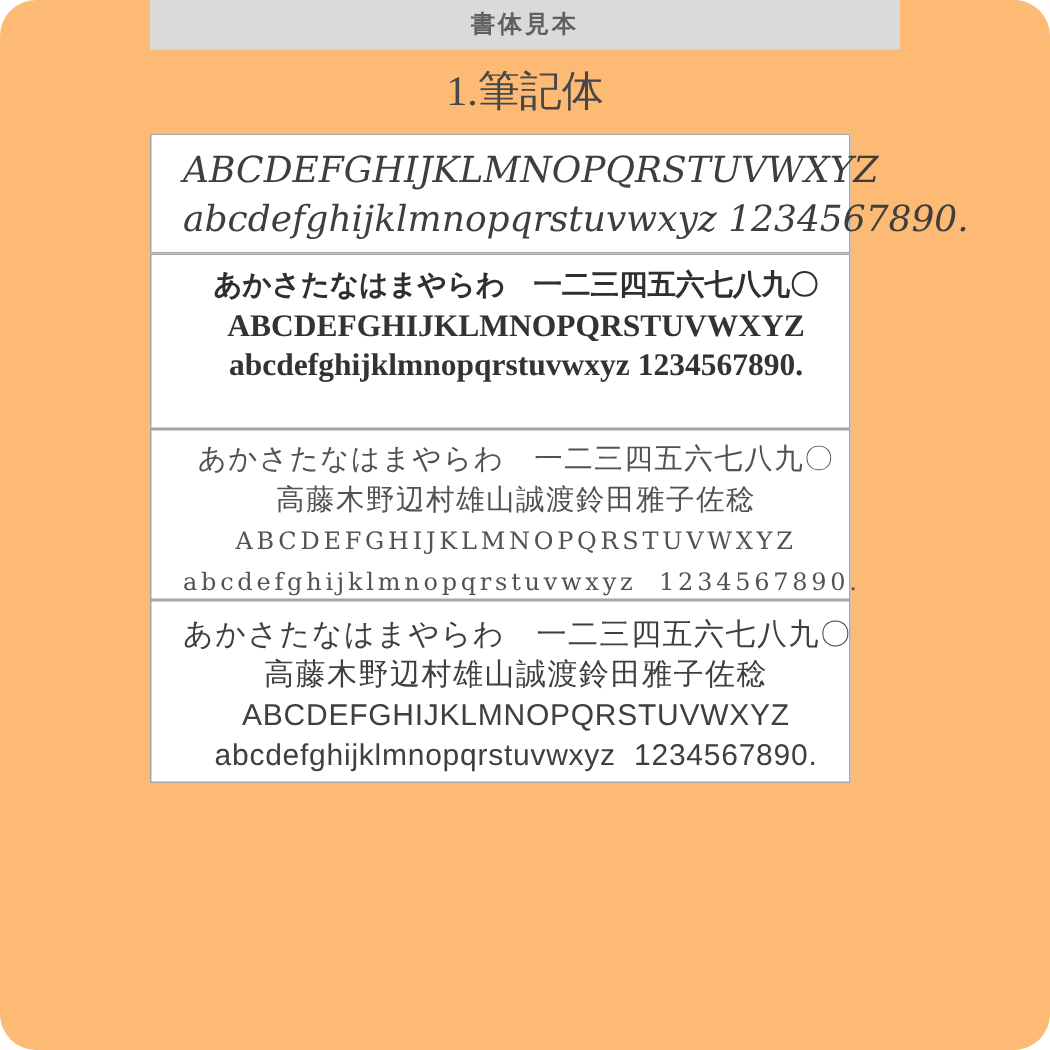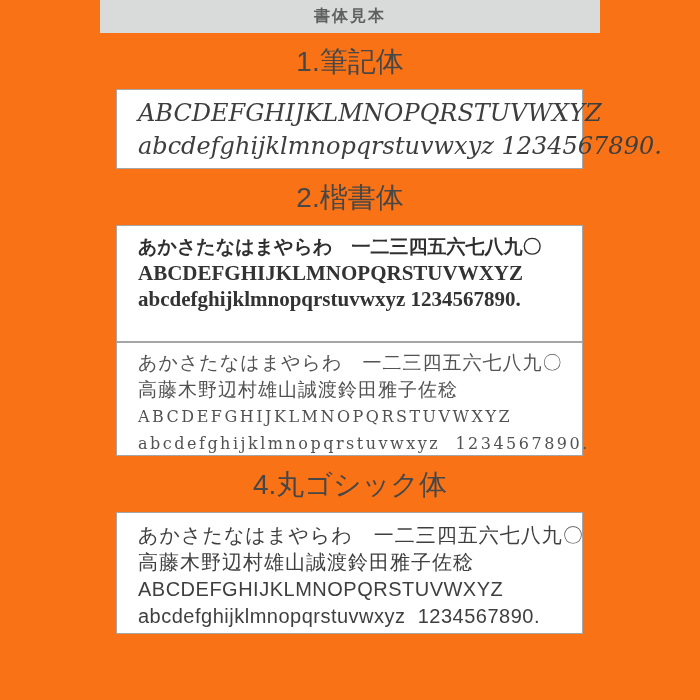--- a/index.html
+++ b/index.html
@@ -5,22 +5,23 @@
   * { margin: 0; padding: 0; box-sizing: border-box; }
   html, body {
     width: 700px;
     background: #ffffff;
     font-family: "Liberation Sans", sans-serif;
   }
   .page {
     position: relative;
     width: 700px;
     height: 700px;
-    background: #f97316;
+    background: #fdba74;
     overflow: hidden;
+    border-radius: 24px;
   }
   .col {
     width: 500px;
     margin: 0 auto;
   }
   .header-bar {
     height: 33px;
     background: #d9dada;
     display: flex;
     align-items: center;
@@ -32,28 +33,28 @@
     letter-spacing: 2px;
     color: #5f6060;
     font-family: "Liberation Sans", sans-serif;
   }
   .section-title {
     text-align: center;
     font-size: 28px;
     line-height: 34px;
     margin: 12px 0 10px 0;
     color: #474747;
-    font-family: Liberation Sans, sans-serif;
+    font-family: Liberation Serif, serif;
     font-weight: normal;
   }
   .sample-box {
     width: 467px;
-    margin-left: 16px;
     border: 1px solid #a6a6a6;
     background: #ffffff;
+    text-align: center;
   }
   .sample-line {
     white-space: pre;
     padding-left: 21px;
   }
   
   .box-script { height: 80px; padding-top: 7px; }
   .line-script {
     font-family: "DejaVu Serif", serif;
     font-style: italic;
@@ -122,39 +123,37 @@
 
     <div class="section">
       <h2 class="section-title">1.筆記体</h2>
       <div class="sample-box box-script">
         <div class="sample-line line-script">ABCDEFGHIJKLMNOPQRSTUVWXYZ</div>
         <div class="sample-line line-script">abcdefghijklmnopqrstuvwxyz 1234567890.</div>
       </div>
     </div>
 
     <div class="section">
-      <h2 class="section-title">2.楷書体</h2>
       <div class="sample-box box-kaisho">
         <div class="sample-line line-kaisho-jp">あかさたなはまやらわ　一二三四五六七八九〇</div>
         <div class="sample-line line-kaisho-latin">ABCDEFGHIJKLMNOPQRSTUVWXYZ</div>
         <div class="sample-line line-kaisho-latin">abcdefghijklmnopqrstuvwxyz 1234567890.</div>
       </div>
     </div>
 
     <div class="section">
       <div class="sample-box box-mincho">
         <div class="sample-line line-mincho-jp">あかさたなはまやらわ　一二三四五六七八九〇</div>
         <div class="sample-line line-mincho-jp">高藤木野辺村雄山誠渡鈴田雅子佐稔</div>
         <div class="sample-line line-mincho-latin">ABCDEFGHIJKLMNOPQRSTUVWXYZ</div>
         <div class="sample-line line-mincho-latin">abcdefghijklmnopqrstuvwxyz  1234567890.</div>
       </div>
     </div>
 
     <div class="section">
-      <h2 class="section-title">4.丸ゴシック体</h2>
       <div class="sample-box box-gothic">
         <div class="sample-line line-gothic-jp">あかさたなはまやらわ　一二三四五六七八九〇</div>
         <div class="sample-line line-gothic-jp">高藤木野辺村雄山誠渡鈴田雅子佐稔</div>
         <div class="sample-line line-gothic-latin">ABCDEFGHIJKLMNOPQRSTUVWXYZ</div>
         <div class="sample-line line-gothic-latin">abcdefghijklmnopqrstuvwxyz  1234567890.</div>
       </div>
     </div>
   </div>
 
 </div>

